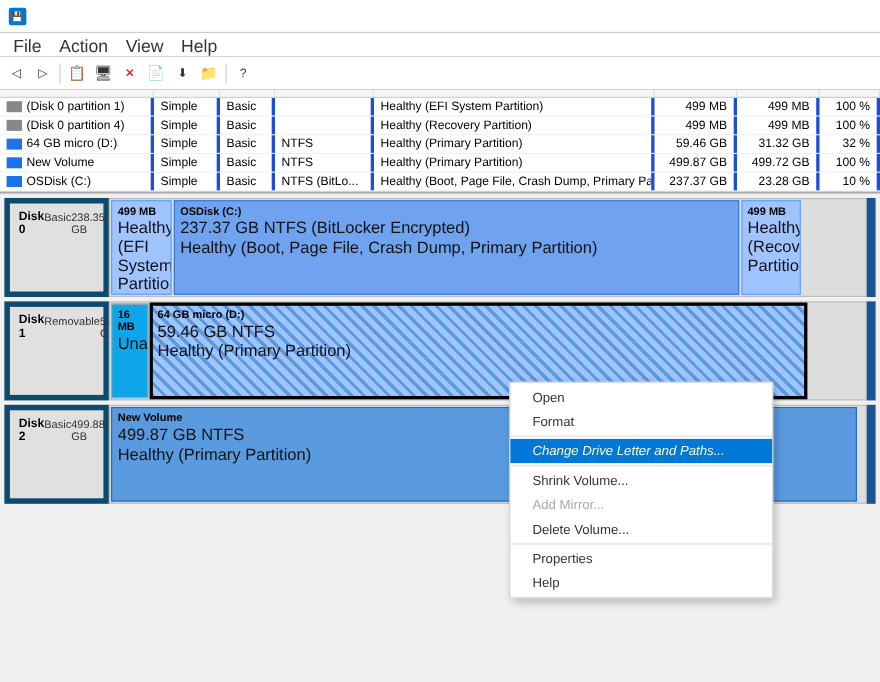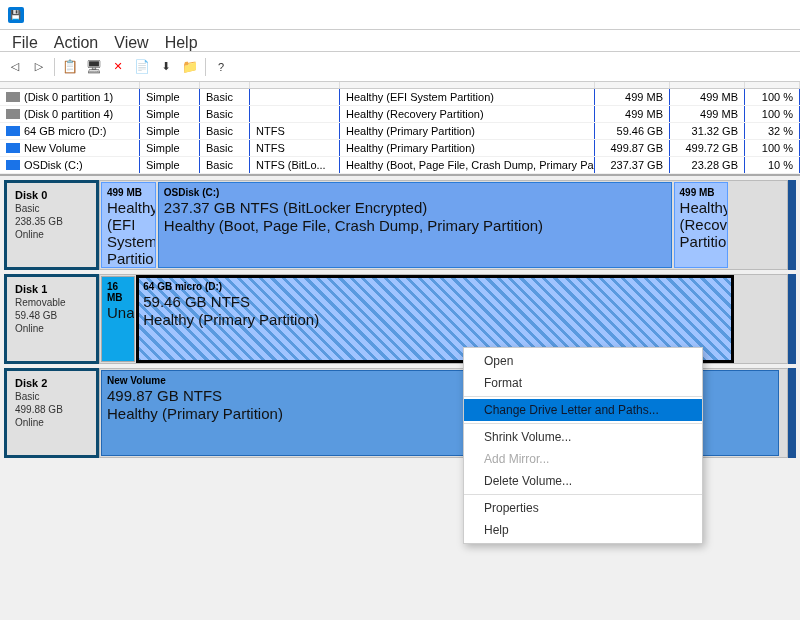--- a/index.html
+++ b/index.html
@@ -30,57 +30,57 @@
     .th-layout { flex: 0 0 60px; }
     .th-type { flex: 0 0 50px; }
     .th-fs { flex: 0 0 90px; }
     .th-status { flex: 1; }
     .th-capacity { flex: 0 0 75px; text-align: right; }
     .th-free { flex: 0 0 75px; text-align: right; }
     .th-pct { flex: 0 0 55px; text-align: right; }
 
     .table-body { overflow-y: auto; max-height: 160px; }
     .tr { display: flex; border-bottom: 1px solid #f0f0f0; }
-    .td { padding: 2px 6px; border-right: 1px solid #1d4ed8; font-size: 11px; overflow: hidden; white-space: nowrap; }
+    .td { padding: 2px 6px; border-right: 3px solid #1d4ed8; font-size: 11px; overflow: hidden; white-space: nowrap; }
     .td-volume { flex: 0 0 140px; display: flex; align-items: center; gap: 4px; }
     .td-layout { flex: 0 0 60px; }
     .td-type { flex: 0 0 50px; }
     .td-fs { flex: 0 0 90px; }
     .td-status { flex: 1; }
     .td-capacity { flex: 0 0 75px; text-align: right; }
     .td-free { flex: 0 0 75px; text-align: right; }
     .td-pct { flex: 0 0 55px; text-align: right; }
 
     .vol-icon { width: 14px; height: 10px; background: #1a73e8; flex-shrink: 0; }
     .vol-icon.gray { background: #888; }
     .vol-icon.blue { background: #1a73e8; }
 
     .disk-row { display: flex; align-items: stretch; height: 90px; }
-    .disk-label { width: 95px; flex-shrink: 0; padding: 6px 8px; background: #e0e0e0; border: 3px solid #0c4a6e; font-size: 11px; display: flex; flex-direction: column; justify-content: flex-start; }
+    .disk-label { width: 95px; flex-shrink: 0; padding: 6px 8px; background: #e0e0e0; border: 5px solid #0c4a6e; font-size: 11px; display: flex; flex-direction: row; justify-content: flex-start; }
     .disk-label-title { font-weight: bold; font-size: 11px; }
     .disk-label-sub { font-size: 10px; color: #333; margin-top: 2px; }
 
     .disk-partitions { flex: 1; display: flex; gap: 2px; border: 1px solid #bbb; background: #ddd; padding: 1px; }
     .partition { display: flex; flex-direction: column; justify-content: flex-start; padding: 4px 5px; font-size: 10px; border: 1px solid #999; cursor: pointer; overflow: hidden; position: relative; }
     .partition.efi { background: #a0c4ff; border-color: #5a9cff; }
     .partition.osdisk { background: #6fa3ef; border-color: #2b7bd6; }
     .partition.recovery { background: #a0c4ff; border-color: #5a9cff; }
     .partition.primary { background: #5a9adf; border-color: #2268b5; }
     .partition.unalloc { background: #0ea5e9; border-color: #aaa; }
     .partition.selected { outline: 3px solid #000; outline-offset: -2px; }
     .partition.hatch { background-image: repeating-linear-gradient(45deg, #5a9adf, #5a9adf 3px, #a0c4ff 3px, #a0c4ff 8px); }
     .part-title { font-weight: bold; font-size: 10px; }
     .part-sub { font-size: 15px; color: #111; margin-top: 1px; }
 
     .disk-end-bar { width: 8px; flex-shrink: 0; background: #1a5296; }
 
     
     .context-menu { position: absolute; background: white; border: 1px solid #ccc; box-shadow: 2px 3px 8px rgba(0,0,0,0.25); z-index: 100; width: 240px; padding: 2px 0; margin-top: 21px; }
     .ctx-item { padding: 4px 20px; font-size: 12px; cursor: pointer; white-space: nowrap; color: #333; }
-    .ctx-item.highlighted { background: #0078d7; color: #0f172a; }
+    .ctx-item.highlighted { background: #0078d7; color: #fef9c3; font-style: italic; }
     .ctx-item.disabled { color: #aaa; cursor: default; }
     .ctx-sep { height: 1px; background: #ddd; margin: 2px 0; }
 
     .main-content { position: relative; height: calc(620px - 82px); overflow: hidden; }
     .disks-scroll { height: calc(100% - 26px); overflow-y: auto; padding: 4px; display: flex; flex-direction: column; gap: 4px; }
   </style>
 </head>
 <body>
 
 <div class="title-bar">

